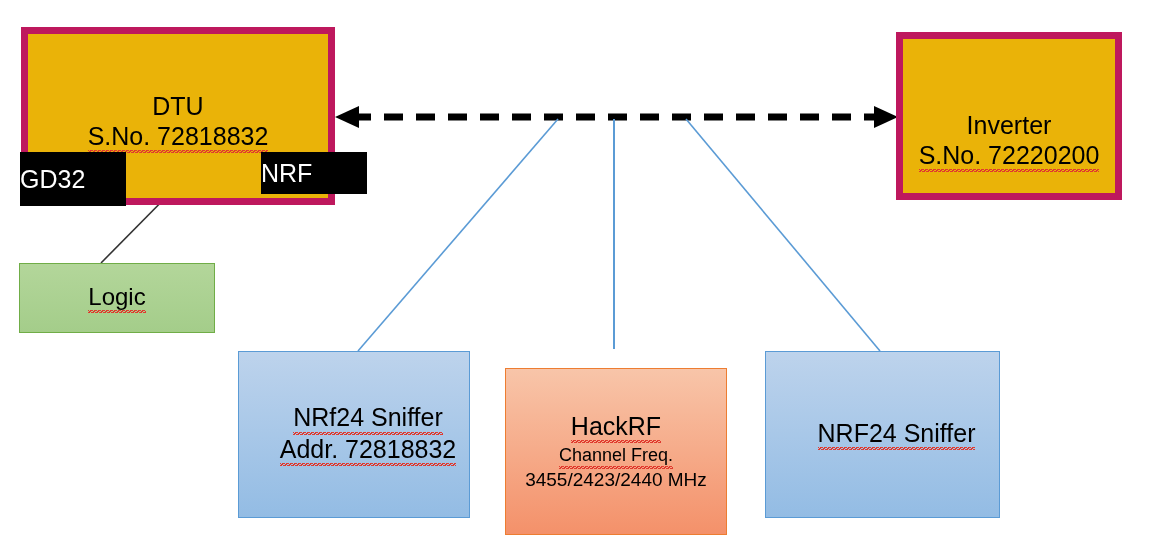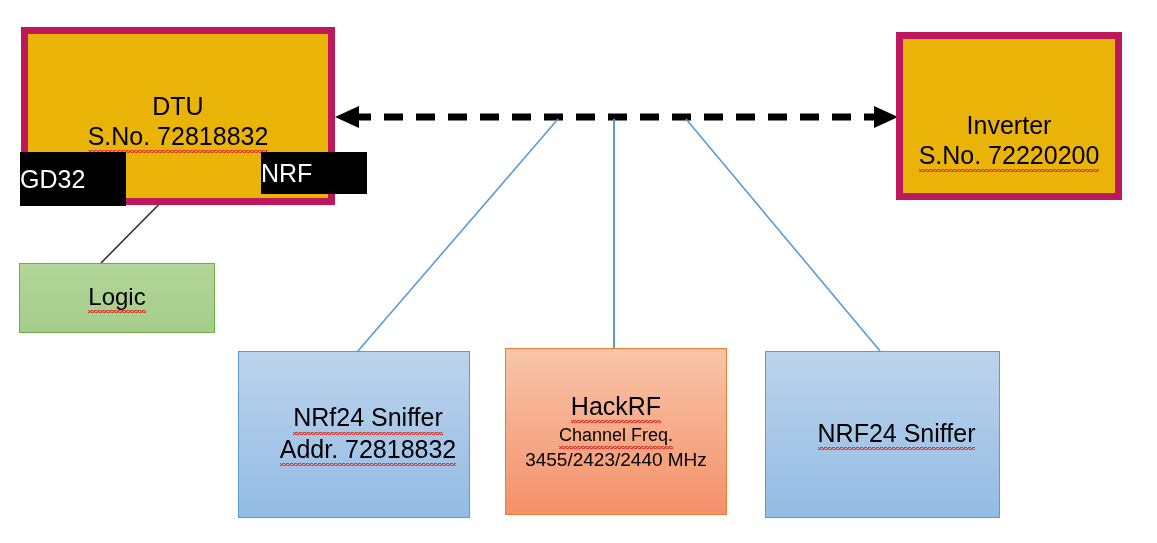--- a/index.html
+++ b/index.html
@@ -70,21 +70,21 @@
     background: linear-gradient(180deg, #bdd3ec 0%, #93bce4 100%);
     border: 1px solid #5b9bd5;
     padding-left: 28px;
   }
   #sniffer-left  { left: 238px; top: 351px; width: 232px; height: 167px; }
   #sniffer-right { left: 765px; top: 351px; width: 235px; height: 167px; }
   .blue-box .line1, .blue-box .line2 { font-size: 25px; }
 
   
   #hackrf-box {
-    left: 505px; top: 348px; width: 222px; height: 167px;
+    left: 505px; top: 368px; width: 222px; height: 167px;
     background: linear-gradient(180deg, #f8c5a9 0%, #f4916a 100%);
     border: 1px solid #ed7d31;
   }
   #hackrf-box .line1 { font-size: 25px; margin-bottom: 2px; }
   #hackrf-box .line2 { font-size: 18px; }
   #hackrf-box .line3 { font-size: 19px; }
 
   
   .sq {
     background-image: repeating-linear-gradient(

